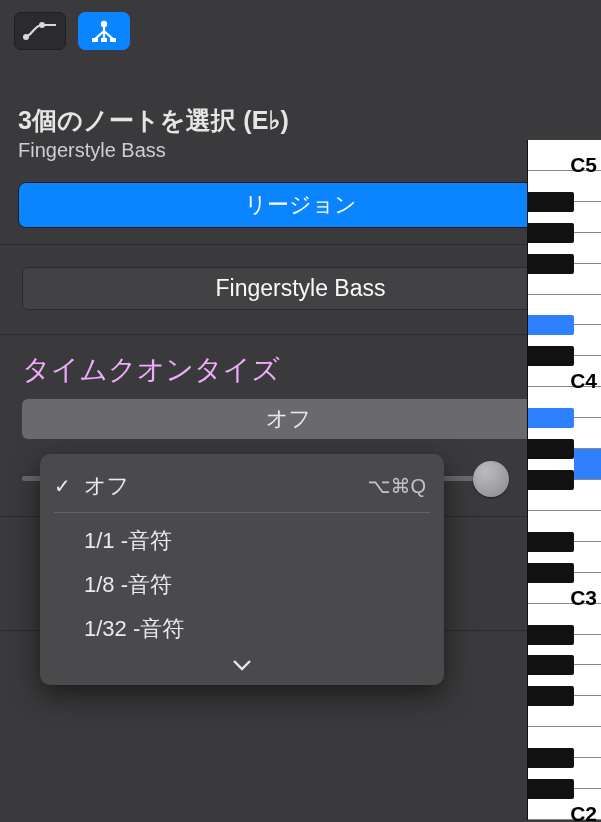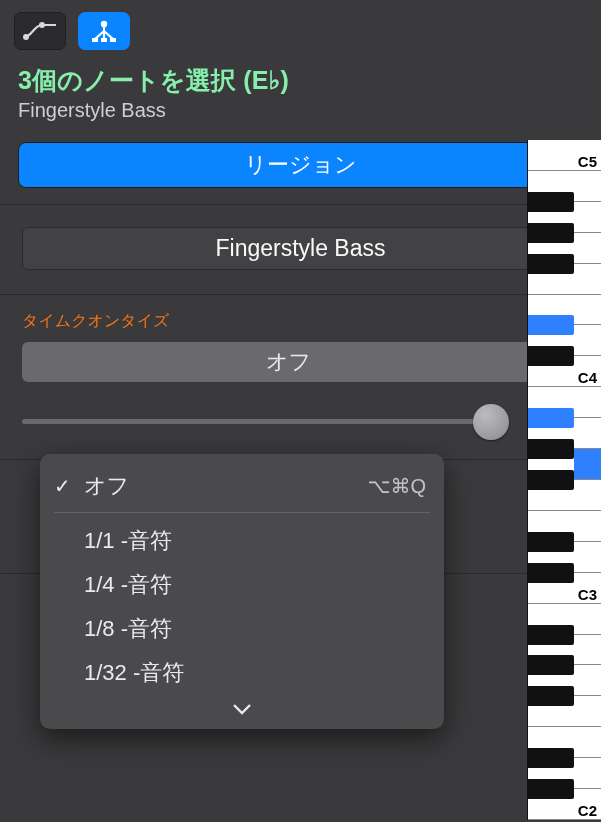--- a/index.html
+++ b/index.html
@@ -7,37 +7,37 @@
 
   
   .toolbar { display: flex; gap: 12px; padding: 12px 14px 10px; }
   .tool-btn { width: 52px; height: 38px; border-radius: 7px; display: flex; align-items: center; justify-content: center; cursor: pointer; }
   .tool-btn.dark { background: #2b2b2d; border: 1px solid #1f1f21; }
   .tool-btn.blue { background: #0a84ff; border: 1px solid #0a84ff; }
   .tool-btn svg { display: block; }
 
   
   .header { padding: 4px 18px 10px; }
-  .title { font-size: 25px; font-weight: 700; color: #86efac; letter-spacing: 0.2px; }
+  .title { font-size: 25px; font-weight: 700; color: #e5e5e5; letter-spacing: 0.2px; margin-top: 40px; }
   .subtitle { font-size: 20px; color: #cfcfd1; margin-top: 2px; }
 
   
   .seg-wrap { padding: 10px 18px 16px; }
   .seg { background: #2a2a2c; border: 1px solid #1d1d1f; border-radius: 8px; display: flex; overflow: hidden; }
   .seg-item { flex: 1; text-align: center; font-size: 22px; padding: 7px 0; color: #e8e8ea; cursor: pointer; }
   .seg-item.active { background: #0a84ff; color: #fff; }
 
   .divider { height: 1px; background: #2b2b2d; }
 
   
   .name-wrap { padding: 22px 22px 24px; }
   .name-field { background: #424244; border: 1px solid #2b2b2d; border-radius: 6px; text-align: center; font-size: 23px; padding: 7px 4px; color: #fafafa; }
 
   
-  .sec-label { font-size: 16px; color: #f97316; padding: 16px 22px 10px; }
+  .sec-label { font-size: 28px; color: #f0abfc; padding: 16px 22px 10px; }
 
   
   .popup-btn { margin: 0 22px; background: #6a6a6c; border-radius: 6px; height: 40px; display: flex; align-items: center; position: relative; cursor: pointer; }
   .popup-btn .val { flex: 1; text-align: center; font-size: 22px; color: #e8e8ea; }
   .popup-btn .chev { width: 24px; color: #c6c6c8; font-size: 12px; line-height: 7px; text-align: center; padding-right: 6px; }
 
   
   .slider-row { display: flex; align-items: center; gap: 14px; margin-top: 24px; padding: 0 22px; }
   .slider-track { flex: 1; height: 5px; background: #6a6a6c; border-radius: 3px; position: relative; }
   .slider-knob { position: absolute; right: -4px; top: 50%; width: 36px; height: 36px; border-radius: 50%; background: radial-gradient(circle at 35% 30%, #bcbcbe, #8a8a8c); transform: translateY(-50%); box-shadow: 0 1px 2px rgba(0,0,0,.5); }
@@ -56,21 +56,21 @@
   .menu-row .sc { margin-left: auto; font-size: 20px; color: #c2c2c4; }
   .menu-sep { height: 1px; background: #636365; margin: 4px 14px 6px; }
   .menu-more { text-align: center; padding: 6px 0 6px; }
   .menu-more svg { display: inline-block; }
 
   
   .piano { position: absolute; right: 0; top: 140px; width: 74px; height: 680px; background: #fff; border-left: 1px solid #111; }
   .white-key { position: absolute; left: 0; right: 0; border-bottom: 1px solid #888; }
   .white-key.sel { background: #2f80ff; }
   .black-key { position: absolute; left: 0; width: 46px; height: 20px; background: #111; border-radius: 0 2px 2px 0; }
-  .oct-label { position: absolute; right: 4px; font-size: 15px; font-weight: 700; color: #000; }
+  .oct-label { position: absolute; right: 4px; font-size: 21px; font-weight: 700; color: #000; }
 </style>
 </head>
 <body>
 
 <div class="toolbar">
   <div class="tool-btn dark">
     <svg width="34" height="20" viewBox="0 0 34 20">
       <path d="M1 16 C 9 16 11 4 19 4 L33 4" stroke="#d8d8da" stroke-width="2.2" fill="none"></path>
       <circle cx="3" cy="16" r="3" fill="#d8d8da"></circle>
       <circle cx="19" cy="4" r="3" fill="#d8d8da"></circle>
@@ -131,23 +131,20 @@
 <div class="menu">
   <div class="menu-row selected">
     <span>オフ</span>
     <span class="sc">⌥⌘Q</span>
   </div>
   <div class="menu-sep"></div>
   <div class="menu-row">
       <span>1/1 -音符</span>
     </div>
   <div class="menu-row">
-      <span>1/4 -音符</span>
-    </div>
-  <div class="menu-row">
       <span>1/8 -音符</span>
     </div>
   <div class="menu-row">
       <span>1/32 -音符</span>
     </div>
   <div class="menu-more">
     <svg width="20" height="12" viewBox="0 0 20 12">
       <path d="M2 2 L10 10 L18 2" stroke="#eaeaec" stroke-width="2.4" fill="none"></path>
     </svg>
   </div>

